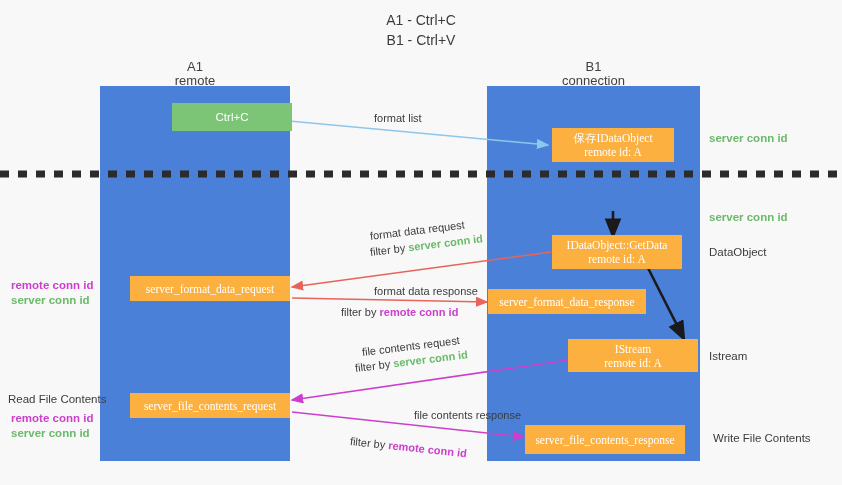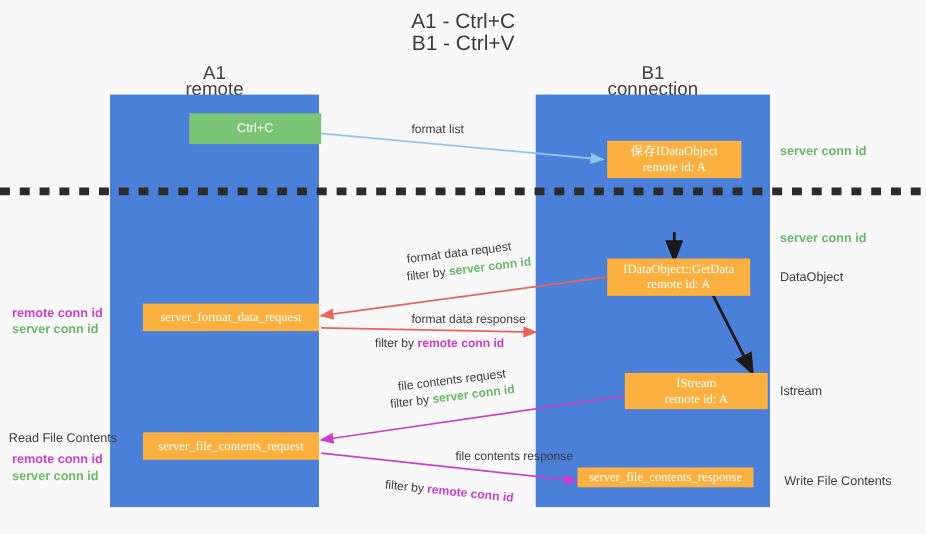--- a/index.html
+++ b/index.html
@@ -25,29 +25,29 @@
     width: 842px;
     height: 485px;
     pointer-events: none;
   }
   .title {
     position: absolute;
     left: 0;
     top: 10px;
     width: 842px;
     text-align: center;
-    font-size: 19px;
+    font-size: 14px;
     color: #3c3c3c;
     line-height: 20px;
     white-space: pre-line;
   }
   .col-header {
     position: absolute;
     text-align: center;
-    font-size: 17px;
+    font-size: 13px;
     color: #404040;
     line-height: 14px;
     white-space: pre-line;
   }
   .lane {
     position: absolute;
     background: #4a80d8;
   }
   .node {
     position: absolute;
@@ -165,31 +165,34 @@
 
   <div class="node orange" style="left:552px; top:235px; width:130px; height:34px;">
     <span>IDataObject::GetData
 remote id: A</span>
   </div>
 
   <div class="node orange" style="left:130px; top:276px; width:160px; height:25px;">
     <span>server_format_data_request</span>
   </div>
 
+  <div class="node orange" style="left:488px; top:289px; width:158px; height:25px;">
+    <span>server_format_data_response</span>
+  </div>
 
   <div class="node orange" style="left:568px; top:339px; width:130px; height:33px;">
     <span>IStream
 remote id: A</span>
   </div>
 
   <div class="node orange" style="left:130px; top:393px; width:160px; height:25px;text-align:right;">
     <span>server_file_contents_request</span>
   </div>
 
-  <div class="node orange" style="left:525px; top:425px; width:160px; height:18px;">
+  <div class="node orange" style="left:525px; top:425px; width:160px; height:29px;">
     <span>server_file_contents_response</span>
   </div>
 
   <div class="edge-label" style="left:374px; top:111px;">format list</div>
 
   <div class="edge-label rot-neg" style="left:370px; top:229px;">format data request</div>
   <div class="edge-label rot-neg" style="left:370px; top:245px;"><span>filter by </span><span class="conn-green">server conn id</span></div>
 
   <div class="edge-label" style="left:374px; top:284px;">format data response</div>
   <div class="edge-label" style="left:341px; top:305px;"><span>filter by </span><span class="conn-magenta">remote conn id</span></div>

